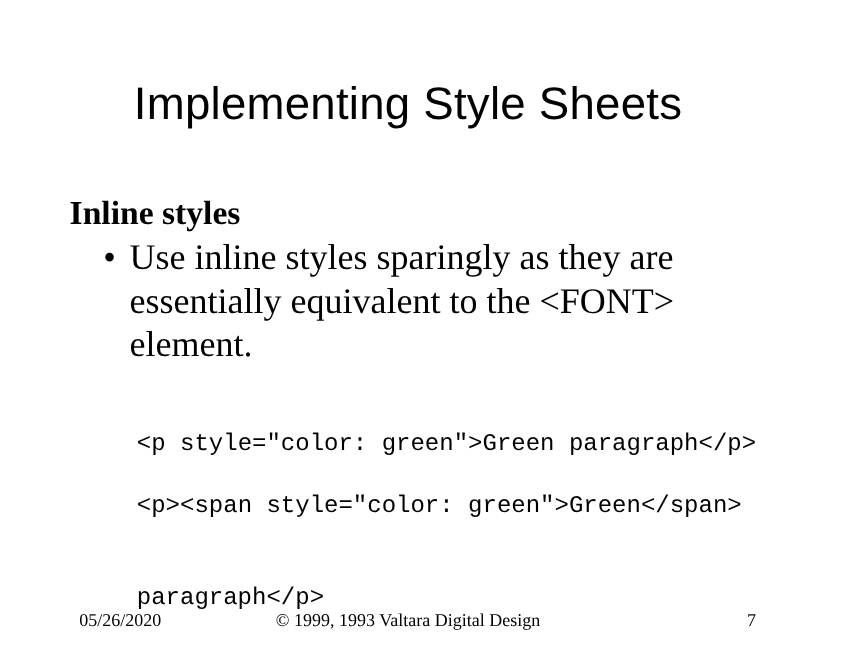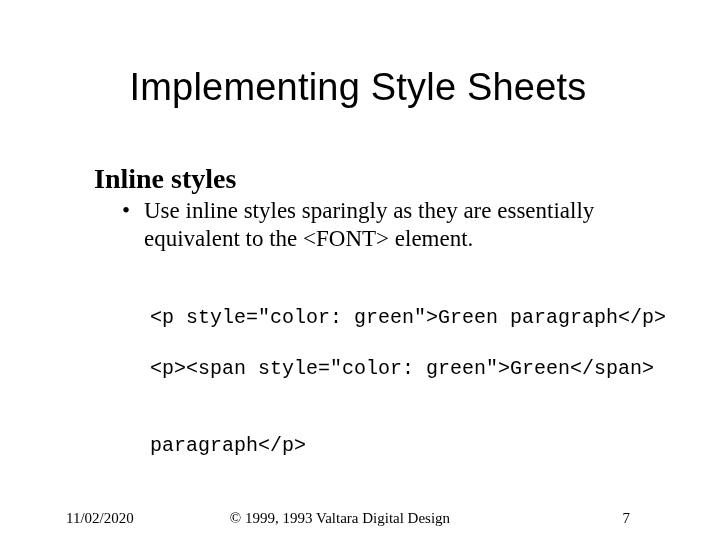--- a/index.html
+++ b/index.html
@@ -9,39 +9,38 @@
     height: 540px;
     background: #ffffff;
     font-family: "Times New Roman", Times, serif;
     color: #000;
   }
   .slide {
     position: relative;
     width: 680px;
     height: 540px;
     box-sizing: border-box;
-    padding-left: 36px;
   }
   .title {
     font-family: Arial, Helvetica, sans-serif;
     font-size: 38px;
     text-align: center;
     padding-top: 66px;
     letter-spacing: 0.2px;
   }
   .subhead {
     font-size: 28px;
     font-weight: bold;
     margin: 54px 0 2px 58px;
   }
   ul.bullets {
     margin: 2px 70px 0 82px;
     padding: 0;
     list-style: none;
-    font-size: 23px;
+    font-size: 30px;
     line-height: 1.22;
   }
   ul.bullets li {
     position: relative;
     padding-left: 26px;
     margin-bottom: 4px;
   }
   ul.bullets li::before {
     content: "•";
     position: absolute;
@@ -83,18 +82,18 @@
     <li>Use inline styles sparingly as they are essentially equivalent to the &lt;FONT&gt; element.</li>
   </ul>
 
   <div class="code">
     <span>&lt;p style="color: green"&gt;Green paragraph&lt;/p&gt;</span><br>
     <span>&lt;p&gt;&lt;span style="color: green"&gt;Green&lt;/span&gt;</span><br>
     <span class="indent">paragraph&lt;/p&gt;</span>
   </div>
 
   <div class="footer">
-    <span class="date">11/02/2020</span>
+    <span class="date">05/26/2020</span>
     <span class="copy">© 1999, 1993 Valtara Digital Design</span>
     <span class="pageno">7</span>
   </div>
 
 </div>
 
 </body></html>

